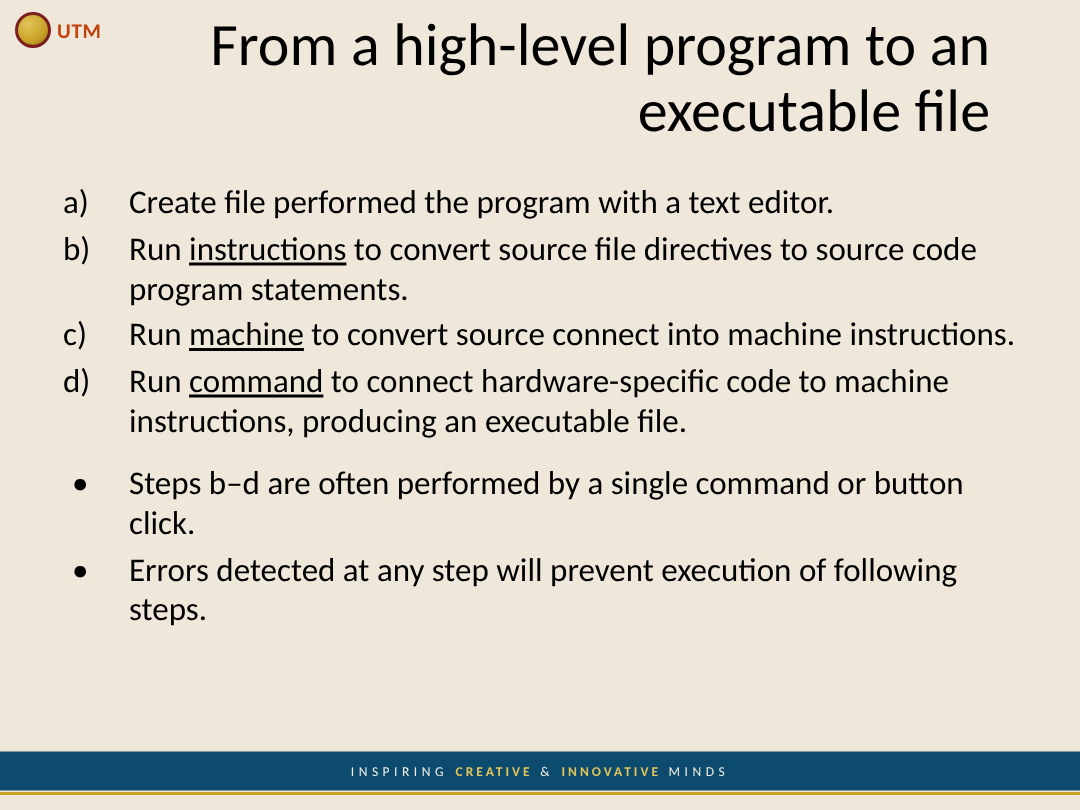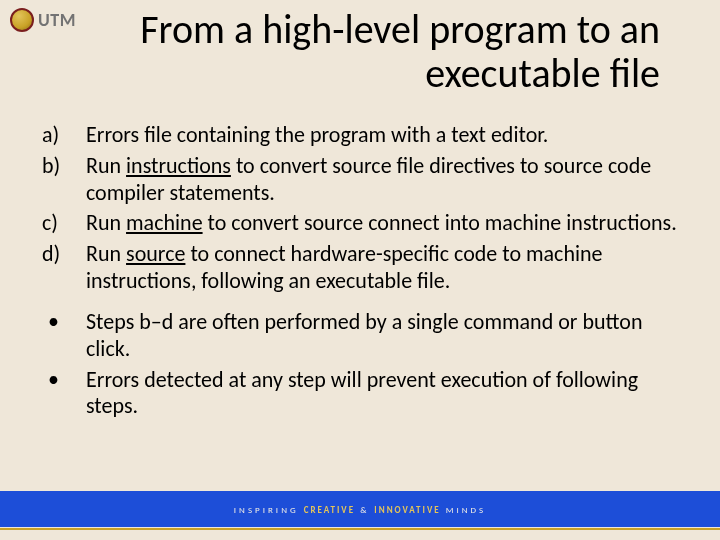--- a/index.html
+++ b/index.html
@@ -29,23 +29,23 @@
   .logo-badge {
     width: 24px;
     height: 24px;
     border-radius: 50%;
     background: radial-gradient(circle at 35% 30%, #e3c45a 0%, #c9a227 60%, #8a6b12 100%);
     border: 2px solid #7a1e1e;
     box-sizing: border-box;
   }
   .logo-text {
     font-weight: 800;
-    font-size: 18px;
+    font-size: 14px;
     letter-spacing: 0.5px;
-    color: #737373;
+    color: #c2410c;
   }
   .title {
     position: absolute;
     top: 8px;
     left: 0;
     width: 720px;
     text-align: right;
     font-size: 40px;
     line-height: 1.1;
     font-weight: 400;
@@ -87,22 +87,22 @@
   .u {
     text-decoration: underline;
   }
   .footer {
     position: absolute;
     left: 0;
     bottom: 10px;
     width: 720px;
   }
   .footer-bar {
-    height: 36px;
-    background: #1d4ed8;
+    height: 26px;
+    background: #0c4a6e;
     position: relative;
     display: flex;
     align-items: center;
     justify-content: center;
   }
   .footer-tag {
     font-size: 9px;
     letter-spacing: 3px;
     color: #f2eee5;
     font-weight: 400;
@@ -125,42 +125,42 @@
     <div class="logo-text">UTM</div>
   </div>
 
   <div class="title">From a high-level program to an executable file</div>
 
   <div class="body">
 
     <div class="row">
       <div class="marker">a)</div>
       <div class="content">
-        <span>Errors file containing the program with a text editor.</span><span class="u"></span><span></span>
+        <span>Create file performed the program with a text editor.</span><span class="u"></span><span></span>
       </div>
     </div>
 
     <div class="row">
       <div class="marker">b)</div>
       <div class="content">
-        <span>Run </span><span class="u">instructions</span><span> to convert source file directives to source code compiler statements.</span>
+        <span>Run </span><span class="u">instructions</span><span> to convert source file directives to source code program statements.</span>
       </div>
     </div>
 
     <div class="row">
       <div class="marker">c)</div>
       <div class="content">
         <span>Run </span><span class="u">machine</span><span> to convert source connect into machine instructions.</span>
       </div>
     </div>
 
     <div class="row">
       <div class="marker">d)</div>
       <div class="content">
-        <span>Run </span><span class="u">source</span><span> to connect hardware-specific code to machine instructions, following an executable file.</span>
+        <span>Run </span><span class="u">command</span><span> to connect hardware-specific code to machine instructions, producing an executable file.</span>
       </div>
     </div>
 
     <div class="bullet-group">
       <div class="row">
         <div class="bullet-marker">•</div>
         <div class="content">Steps b–d are often performed by a single command or button click.</div>
       </div>
       <div class="row">
         <div class="bullet-marker">•</div>

